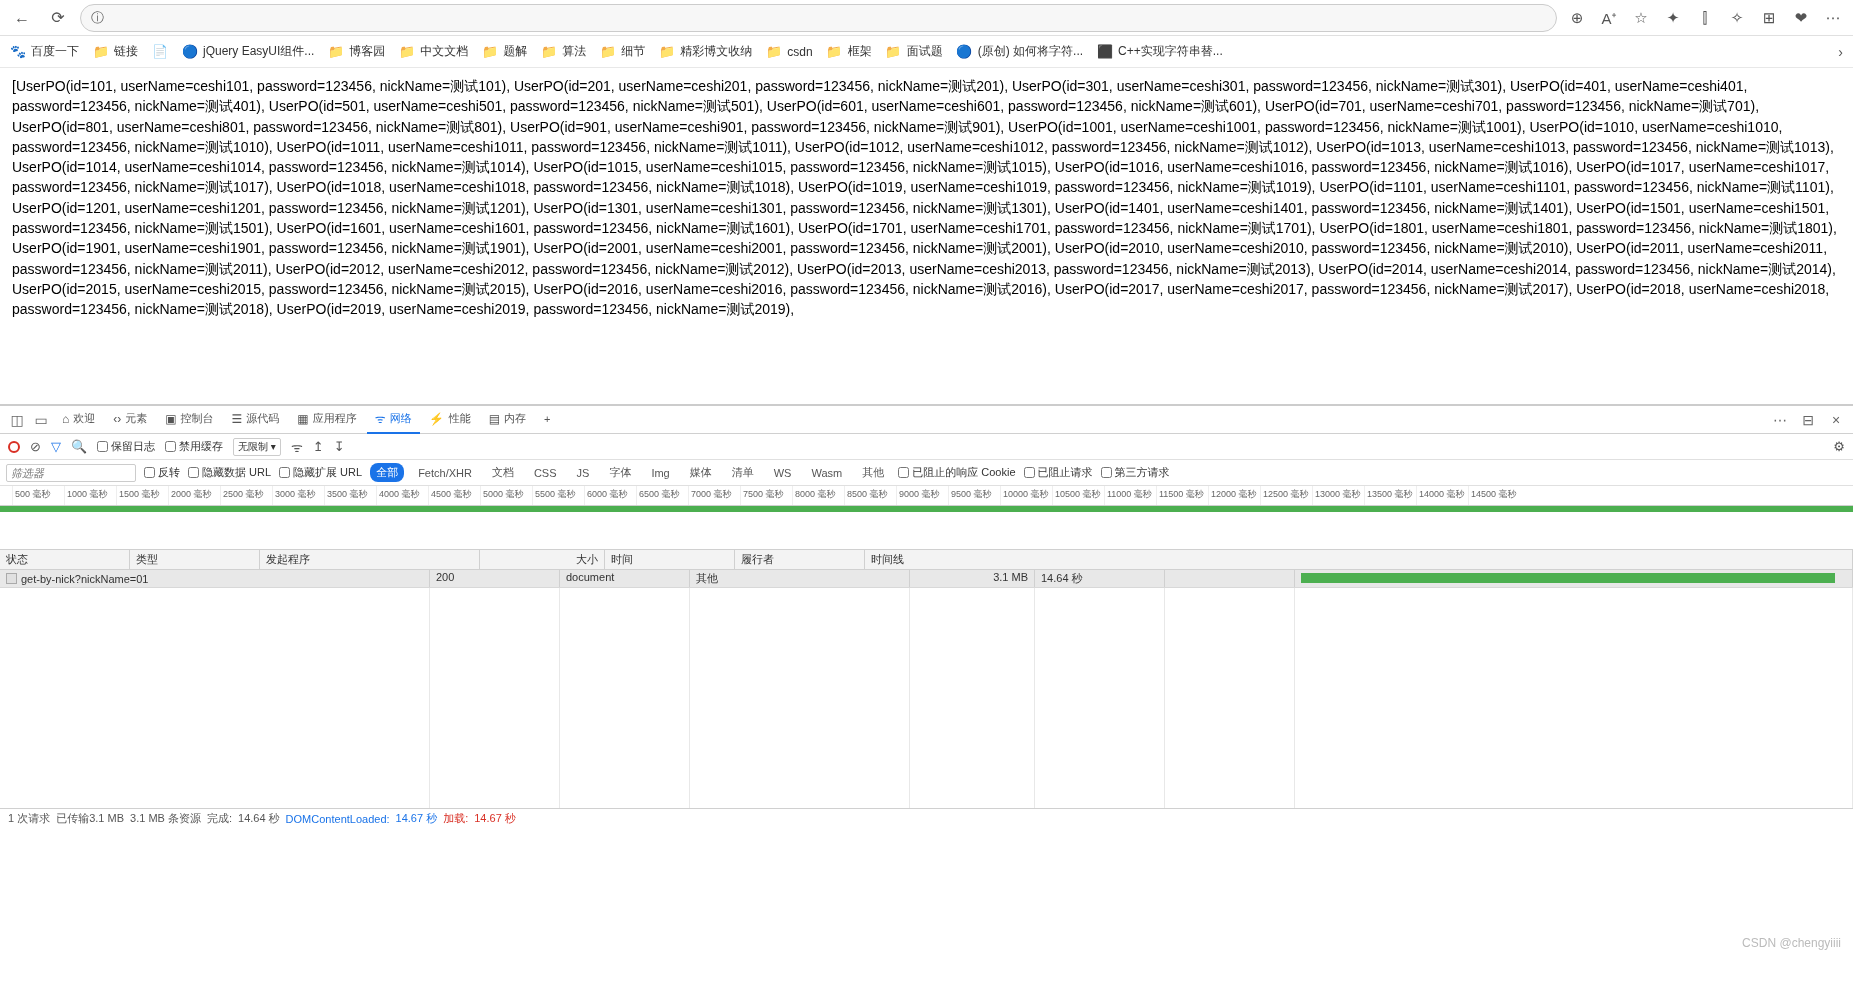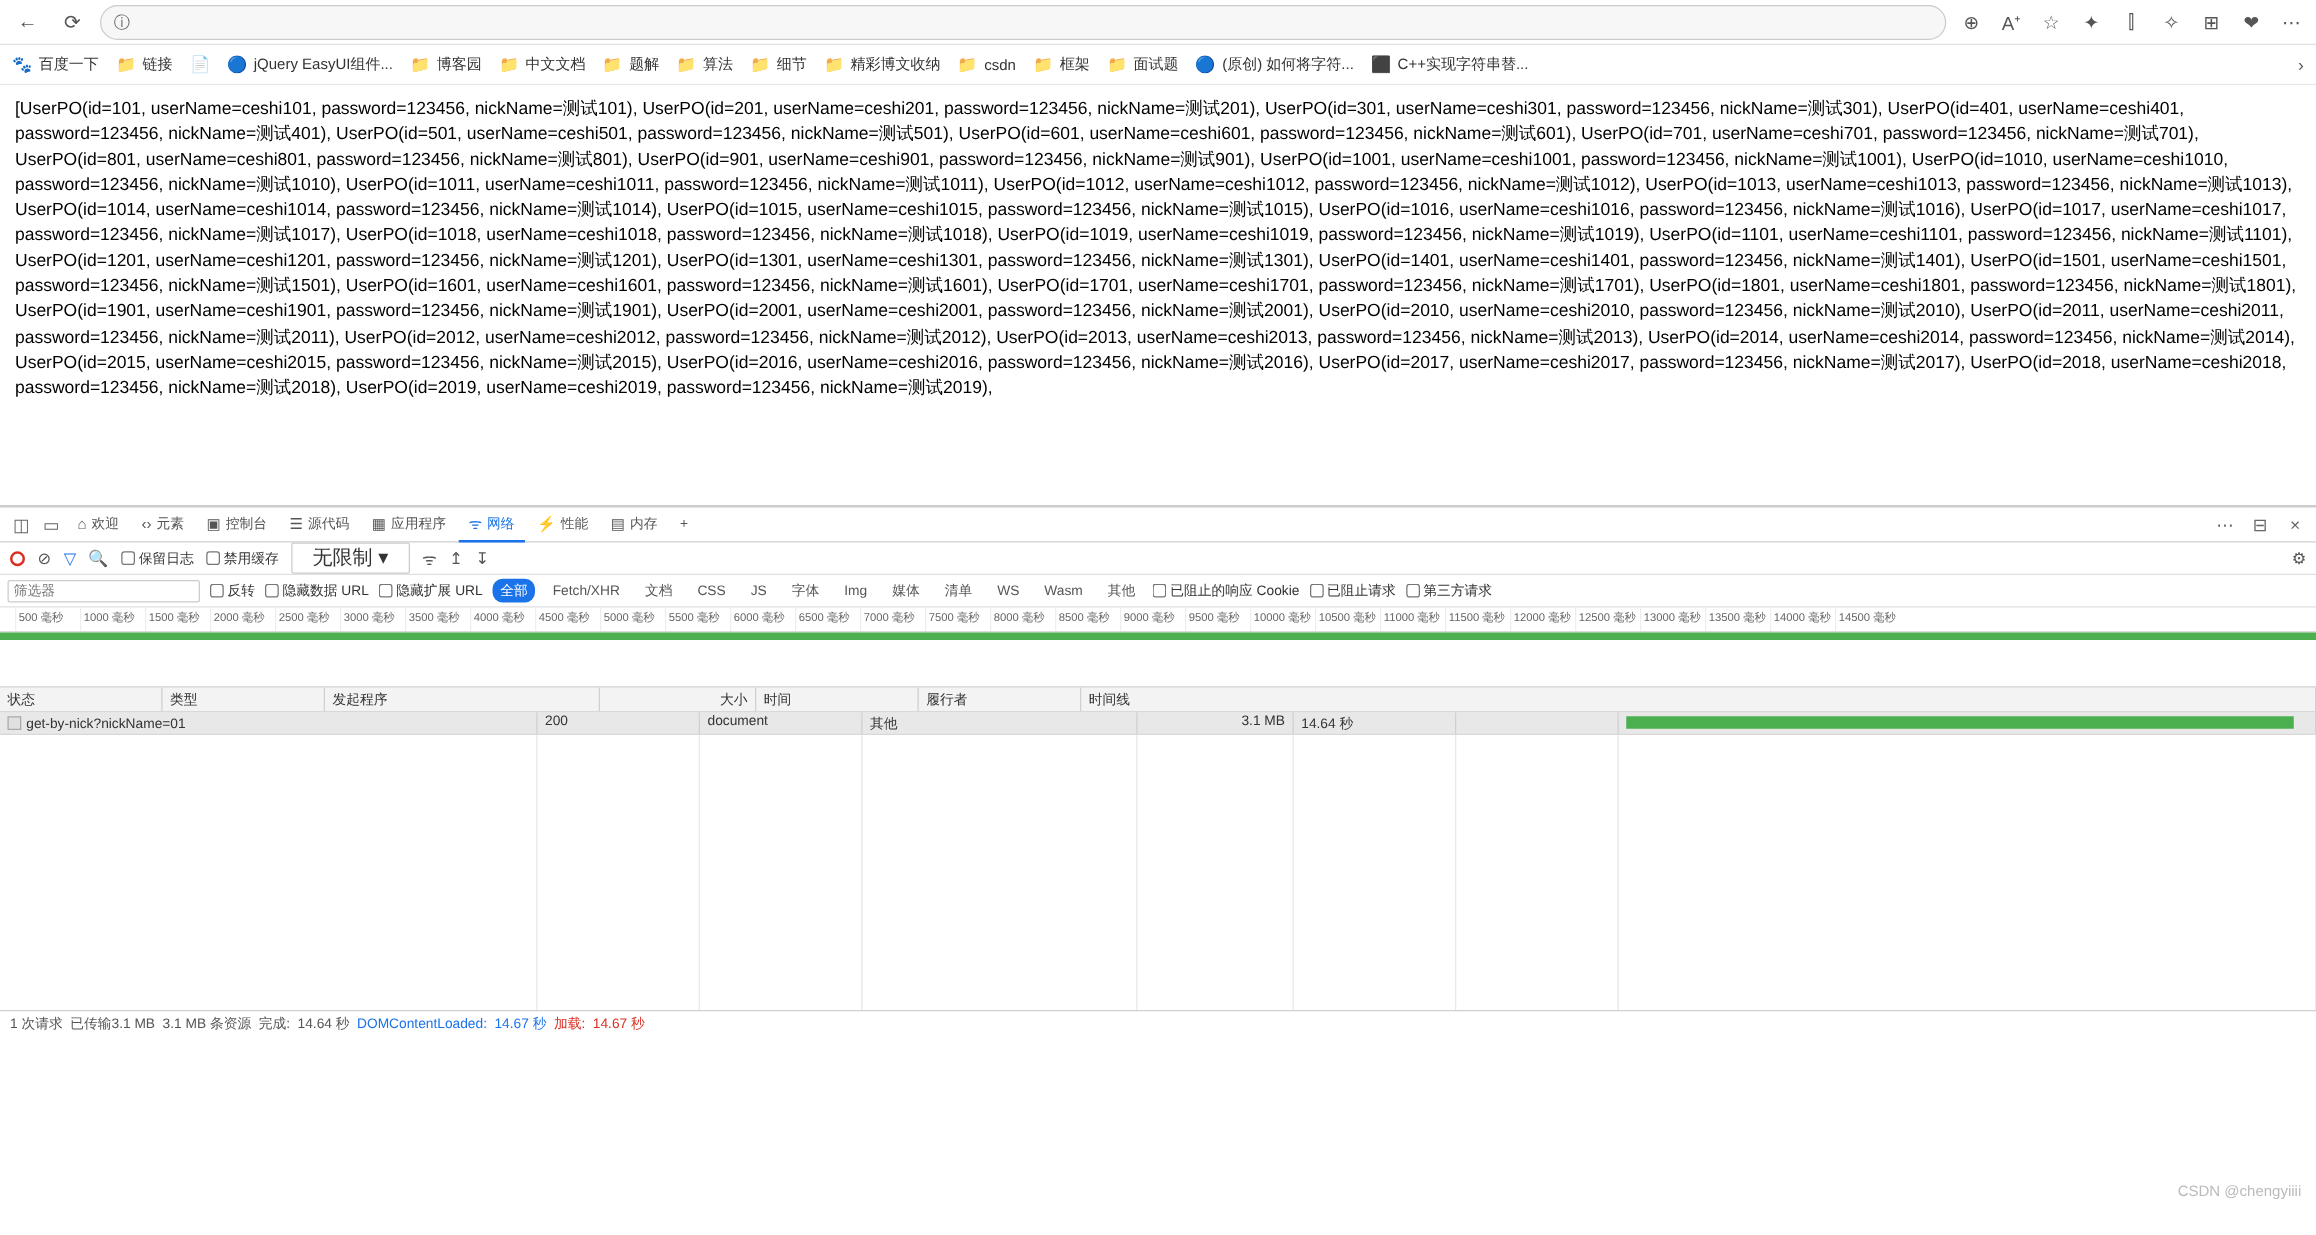--- a/index.html
+++ b/index.html
@@ -33,24 +33,24 @@
 .dt-tab.active { color: #1a73e8; border-bottom-color: #1a73e8; }
 .dt-tab-icon { font-size: 12px; }
 .dt-right { margin-left: auto; display: flex; gap: 6px; align-items: center; }
 .dt-rbtn { width: 22px; height: 22px; display: flex; align-items: center; justify-content: center; color: #666; cursor: pointer; font-size: 14px; }
 
 .dt-toolbar { display: flex; align-items: center; height: 26px; padding: 0 8px; gap: 10px; border-bottom: 1px solid #e0e0e0; font-size: 11px; }
 .rec { width: 12px; height: 12px; border: 2px solid #d93025; border-radius: 50%; }
 .tbtn { color: #555; cursor: pointer; font-size: 13px; }
 .chk { display: flex; align-items: center; gap: 3px; }
 .chk input { width: 11px; height: 11px; }
-.sel { border: 1px solid #ccc; padding: 1px 16px; font-size: 16px; border-radius: 2px; }
+.sel { border: 1px solid #ccc; padding: 1px 4px; font-size: 10px; border-radius: 2px; }
 
 .dt-filter-row { display: flex; align-items: center; height: 26px; padding: 0 6px; gap: 8px; border-bottom: 1px solid #e0e0e0; font-size: 11px; }
-.filter-input { width: 154px; height: 18px; border: 1px solid #ccc; border-radius: 2px; padding: 0 4px; font-size: 11px; }
+.filter-input { width: 130px; height: 18px; border: 1px solid #ccc; border-radius: 2px; padding: 0 4px; font-size: 11px; font-style: italic; }
 .type-btn { padding: 2px 6px; border-radius: 8px; cursor: pointer; color: #555; }
 .type-btn.active { background: #1a73e8; color: #fff; }
 
 .timeline-ruler { display: flex; height: 20px; border-bottom: 1px solid #d0d0d0; font-size: 9px; color: #666; padding-left:12px; position: relative; overflow: hidden; }
 .marker { flex: 0 0 52px; padding-top: 2px; border-left: 1px solid #eee; padding-left: 2px; white-space: nowrap; }
 .timeline-overview { height: 44px; border-bottom: 1px solid #d0d0d0; position: relative; }
 .bar-full { position: absolute; left: 0; right: 0; top: 0; height: 6px; background: #4caf50; }
 
 .net-header { display: flex; height: 20px; background: #f3f3f3; border-bottom: 1px solid #d0d0d0; font-size: 11px; color: #333; }
 .net-header > div { border-right: 1px solid #d0d0d0; padding: 2px 6px; }
@@ -71,21 +71,21 @@
 .c-time { }
 .wf-bar { height: 10px; background: #4caf50; margin-top: 2px; width: 98%; }
 
 .net-body { height: 220px; background: #fff; display: flex; }
 .net-body > div { border-right: 1px solid #e8e8e8; }
 
 .status-bar { height: 20px; border-top: 1px solid #d0d0d0; display: flex; align-items: center; padding: 0 8px; font-size: 11px; gap: 6px; color: #555; text-align: right; }
 .sb-blue { color: #1a73e8; }
 .sb-red { color: #d93025; }
 
-.watermark { position: fixed; right: 12px; bottom: 28px; font-size: 12px; color: #bbb; }
+.watermark { position: fixed; right: 12px; bottom: 38px; font-size: 12px; color: #bbb; }
 </style>
 </head>
 <body>
 
 <div class="browser-bar">
   <div class="nav-btn">←</div>
   <div class="nav-btn">⟳</div>
   <div class="url-bar">
     <span class="url-icon">ⓘ</span>
   </div>

